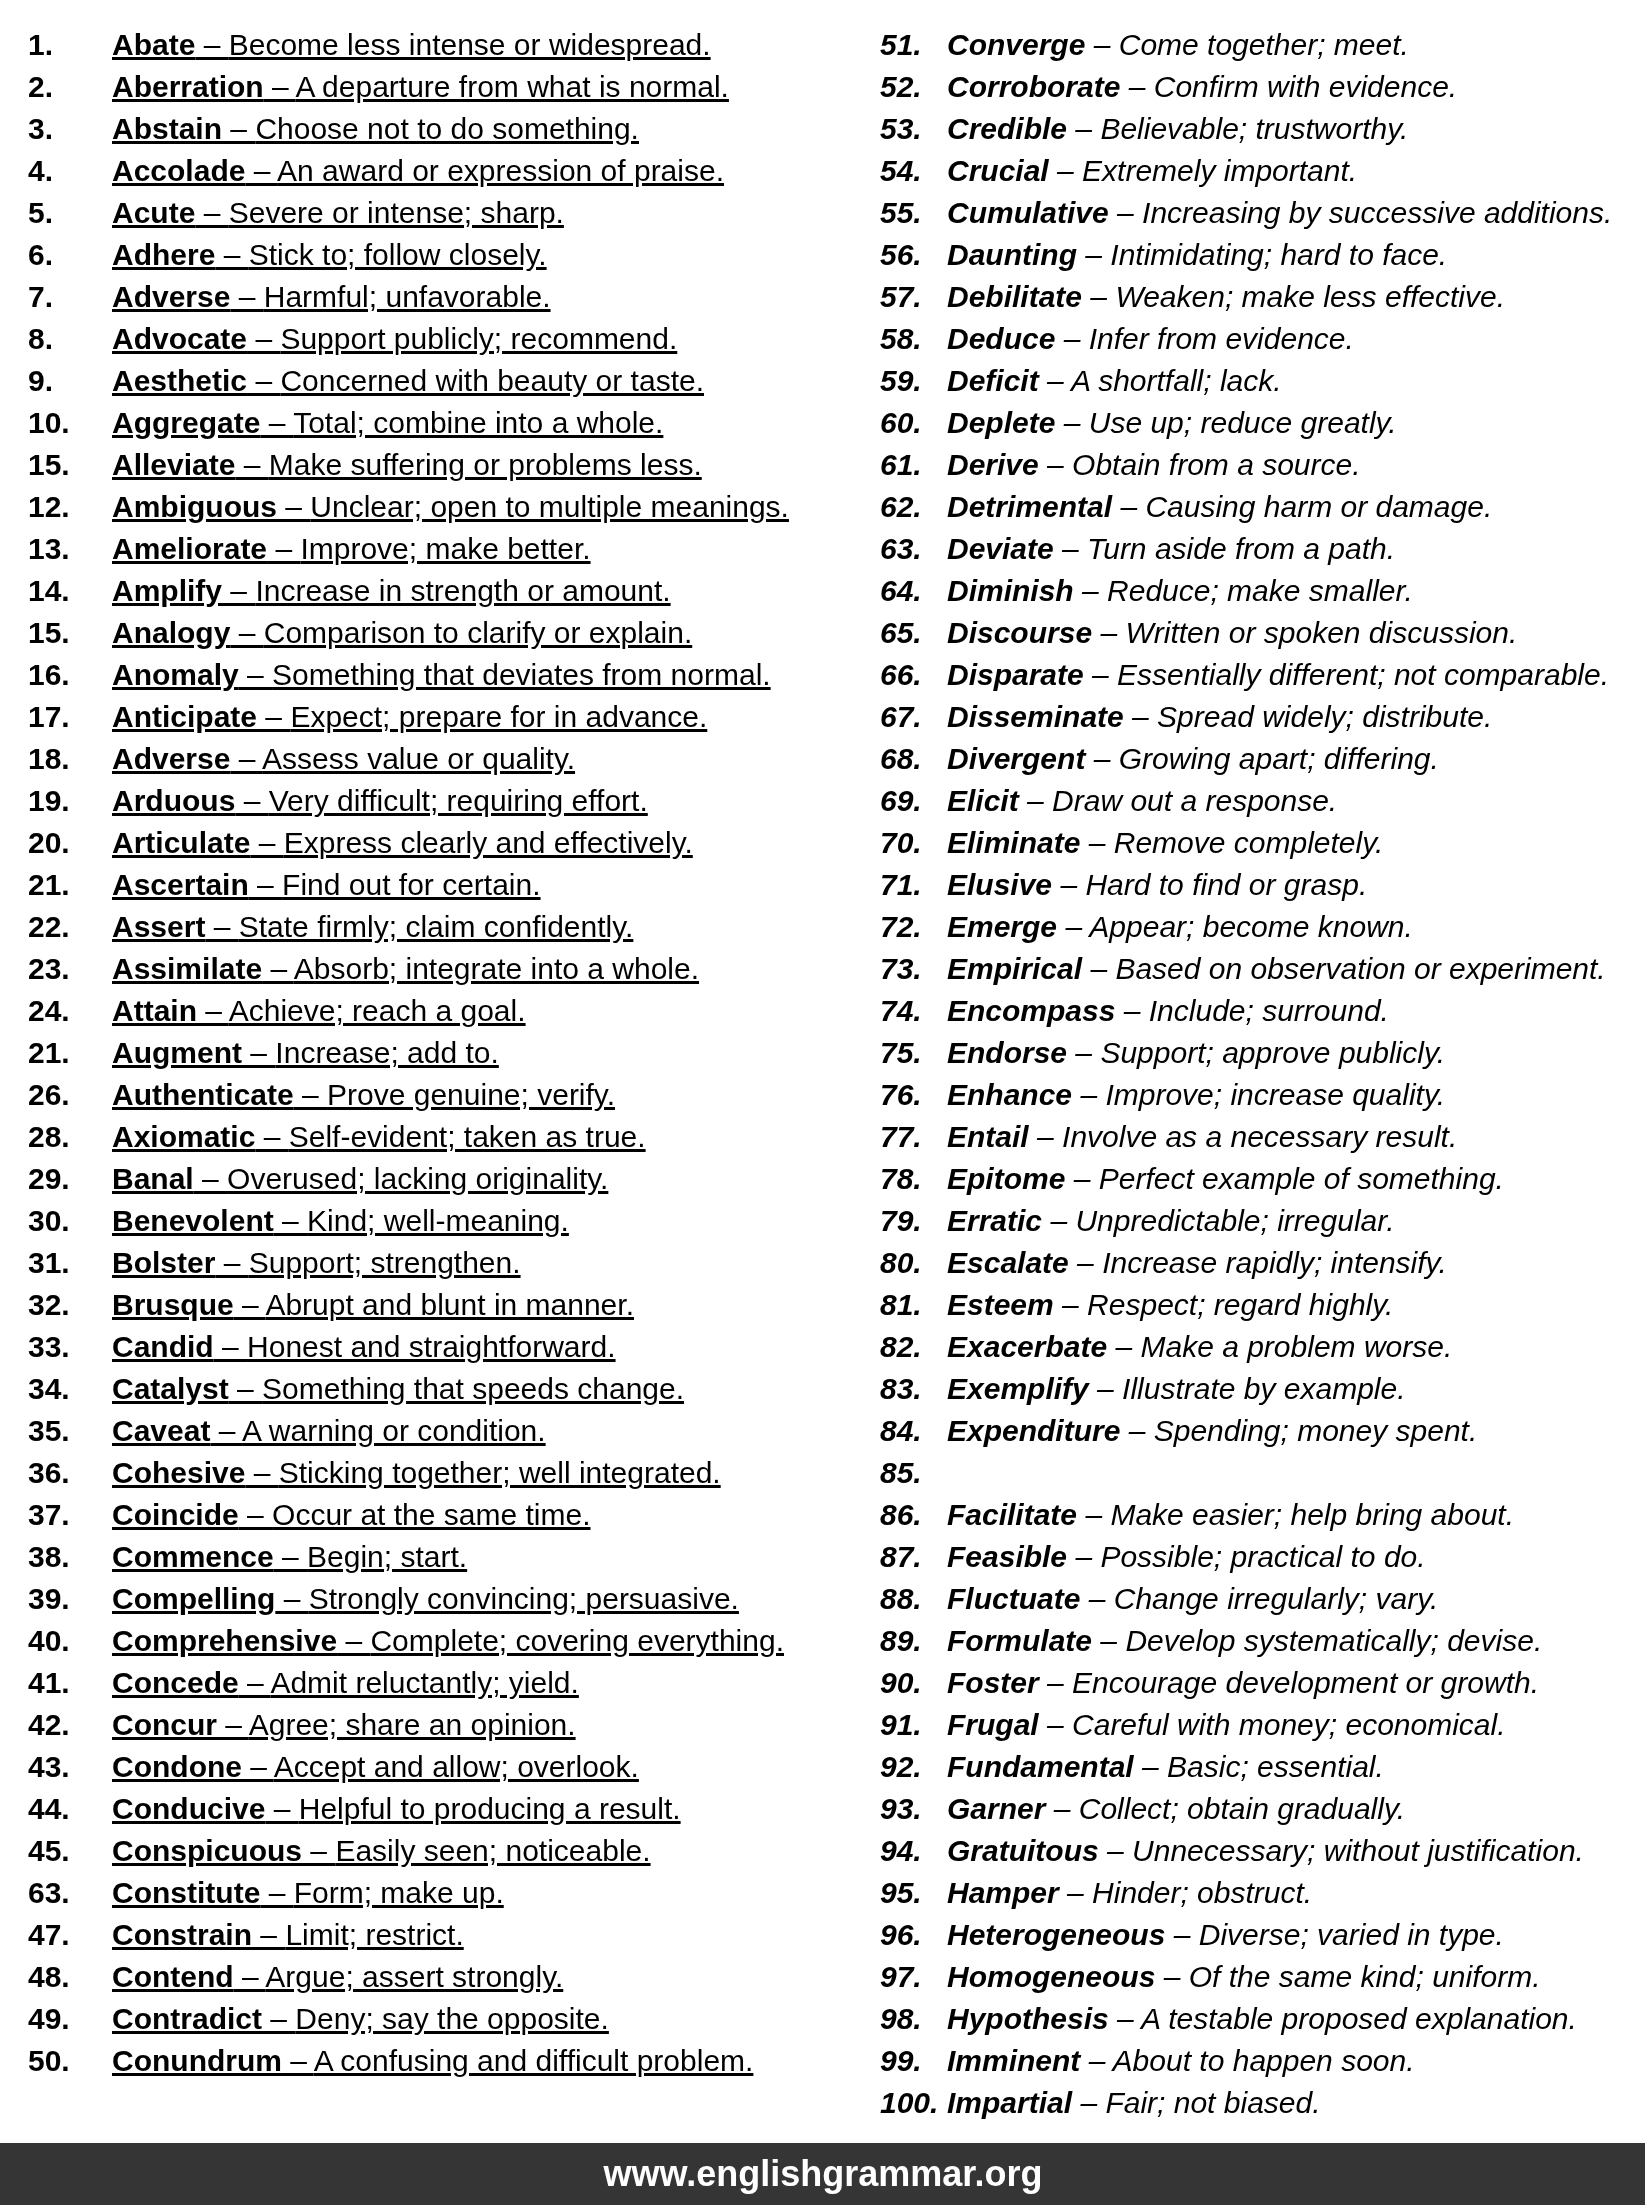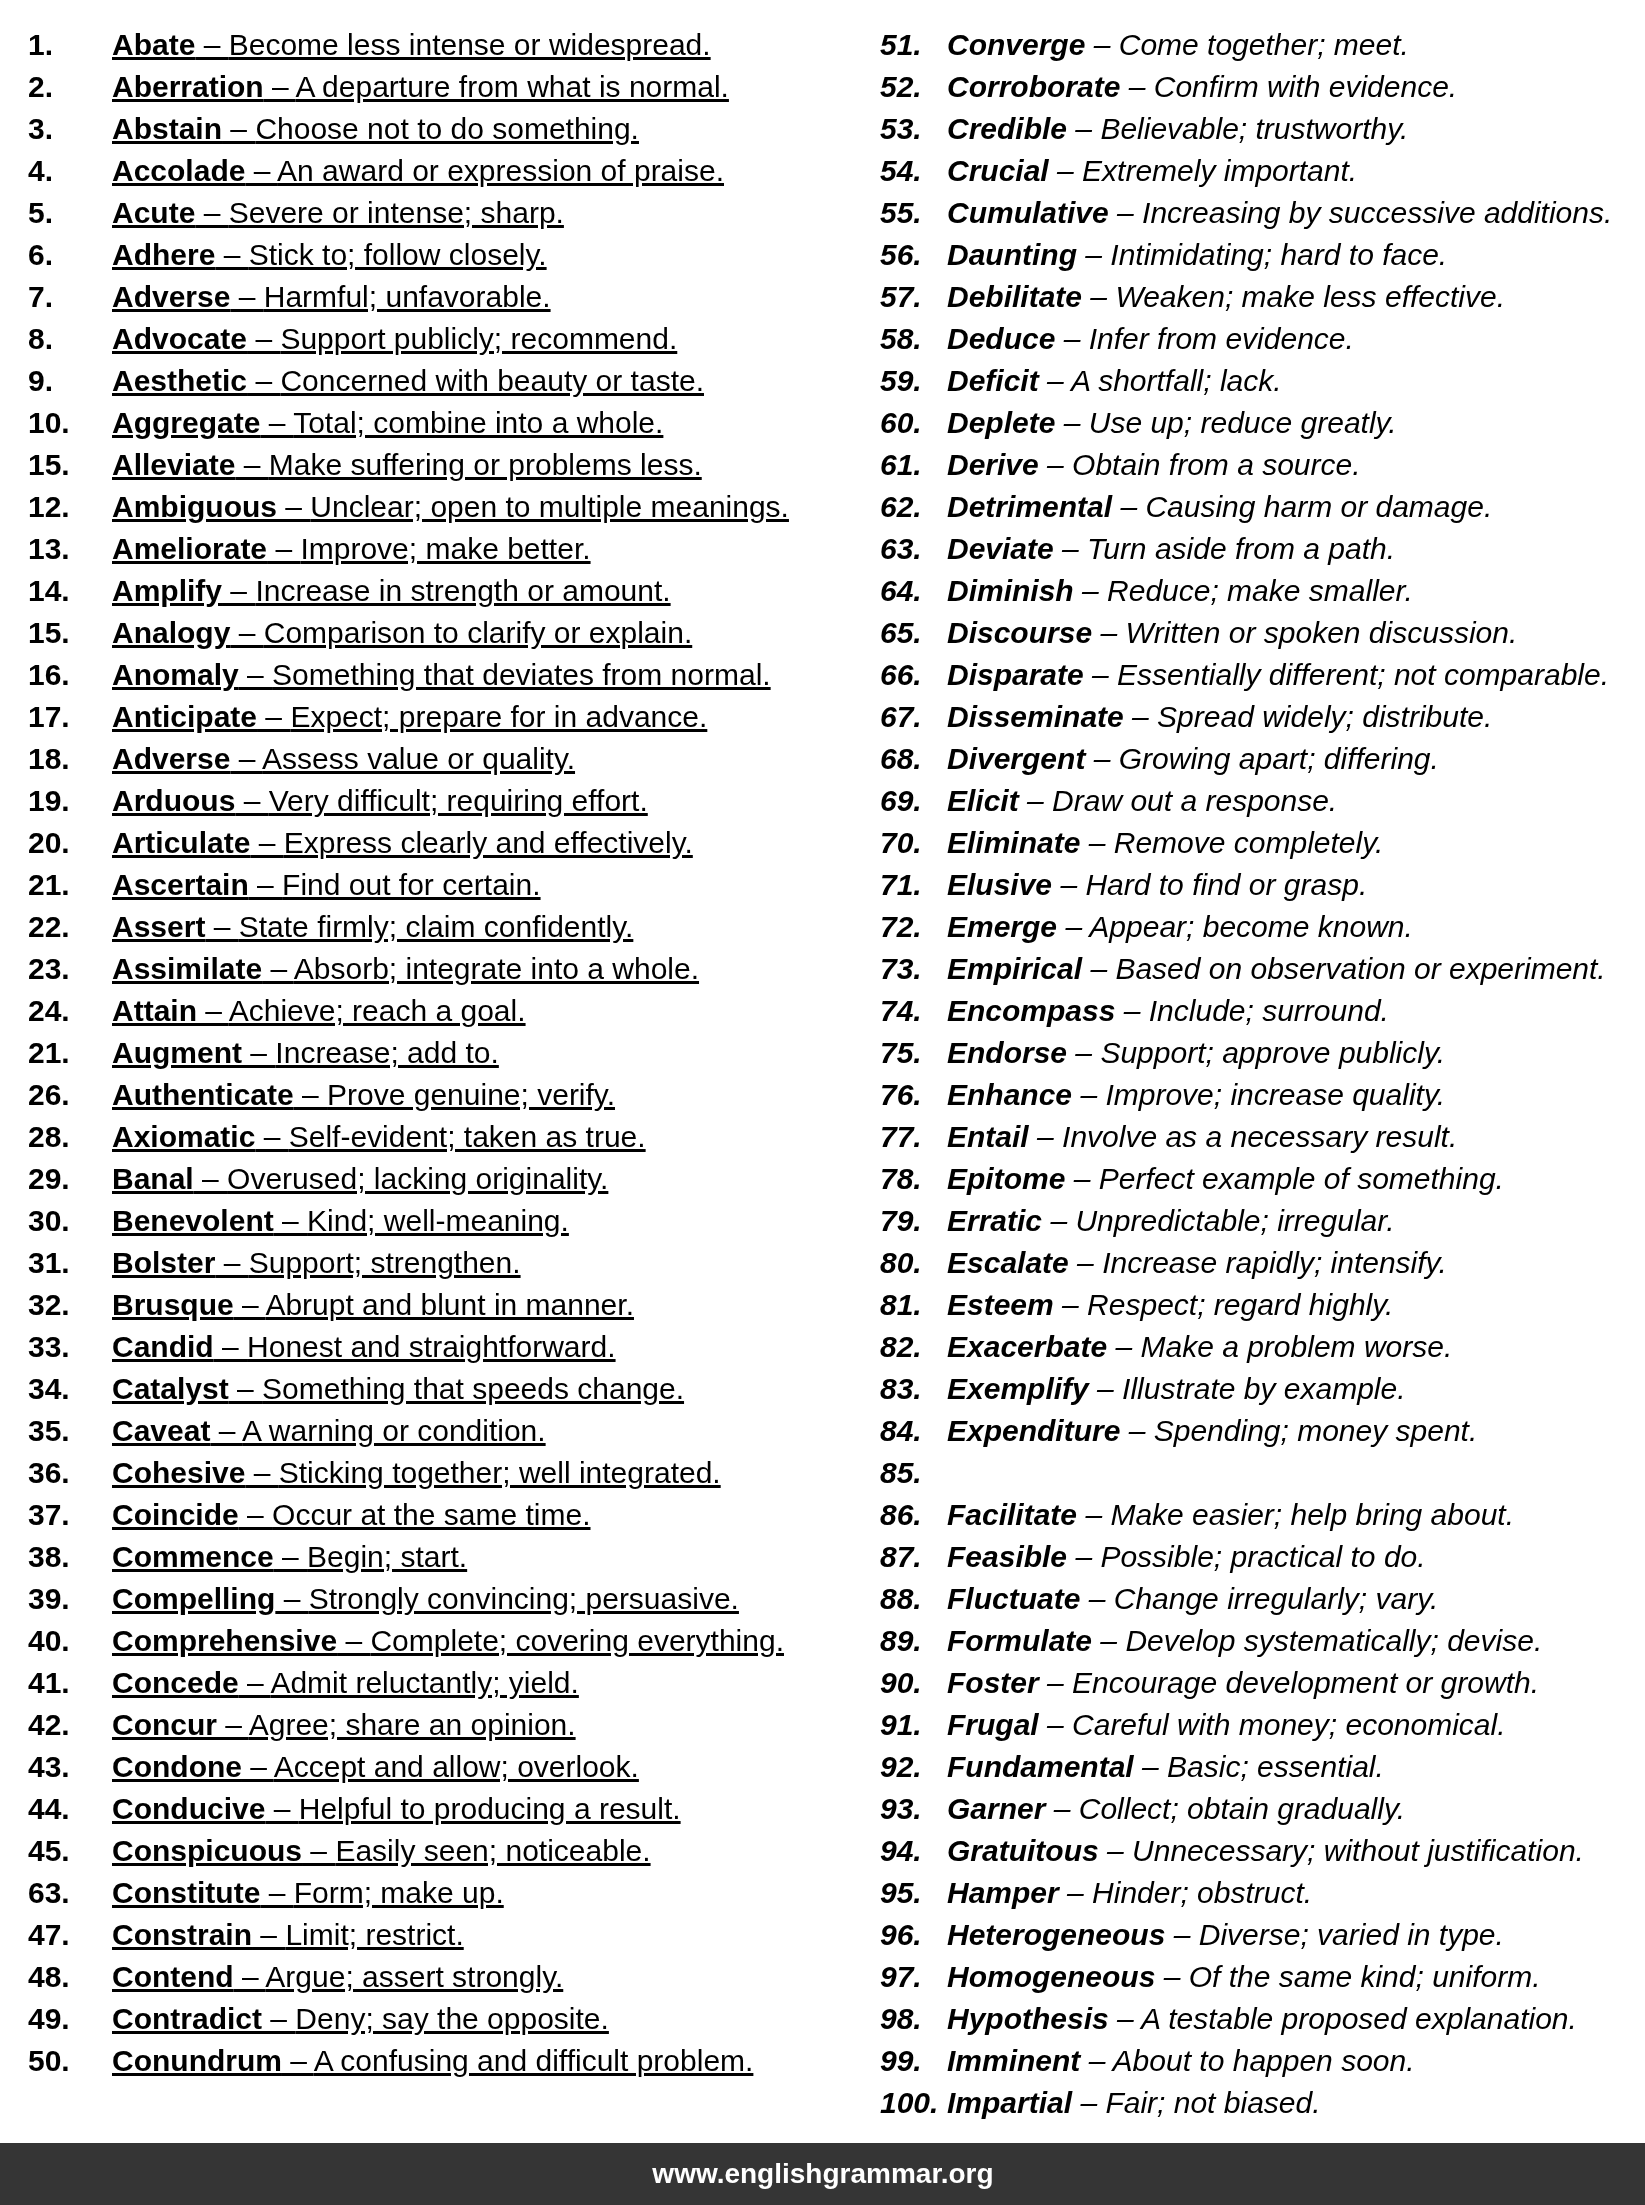--- a/index.html
+++ b/index.html
@@ -9,21 +9,21 @@
   .col.left { left:28px; width:794px; }
   .col.right { left:880px; width:794px;font-style:italic; }
   .row { height:42px; line-height:42px; font-size:30px; white-space:nowrap; position:relative; }
   .num { position:absolute; left:0; font-weight:bold; }
   .entry { position:absolute; }
   .col.left .entry { left:84px;text-decoration:underline; }
   .col.right .entry { left:67px; }
   .term { font-weight:bold; }
   .footer { position:absolute; left:0; top:2143px; width:1646px; height:63px;
             background:#353535; color:#ffffff; text-align:center;
-            font-weight:bold; font-size:28px; line-height:61px; }
+            font-weight:bold; font-size:36px; line-height:61px; }
 </style>
 </head>
 <body>
 
 <div class="col left" id="col-left">
     <div class="row">
       <span class="num">1.</span>
       <span class="entry"><span class="term">Abate</span><span class="sep"> – </span><span class="def">Become less intense or widespread.</span></span>
     </div>
     <div class="row">

